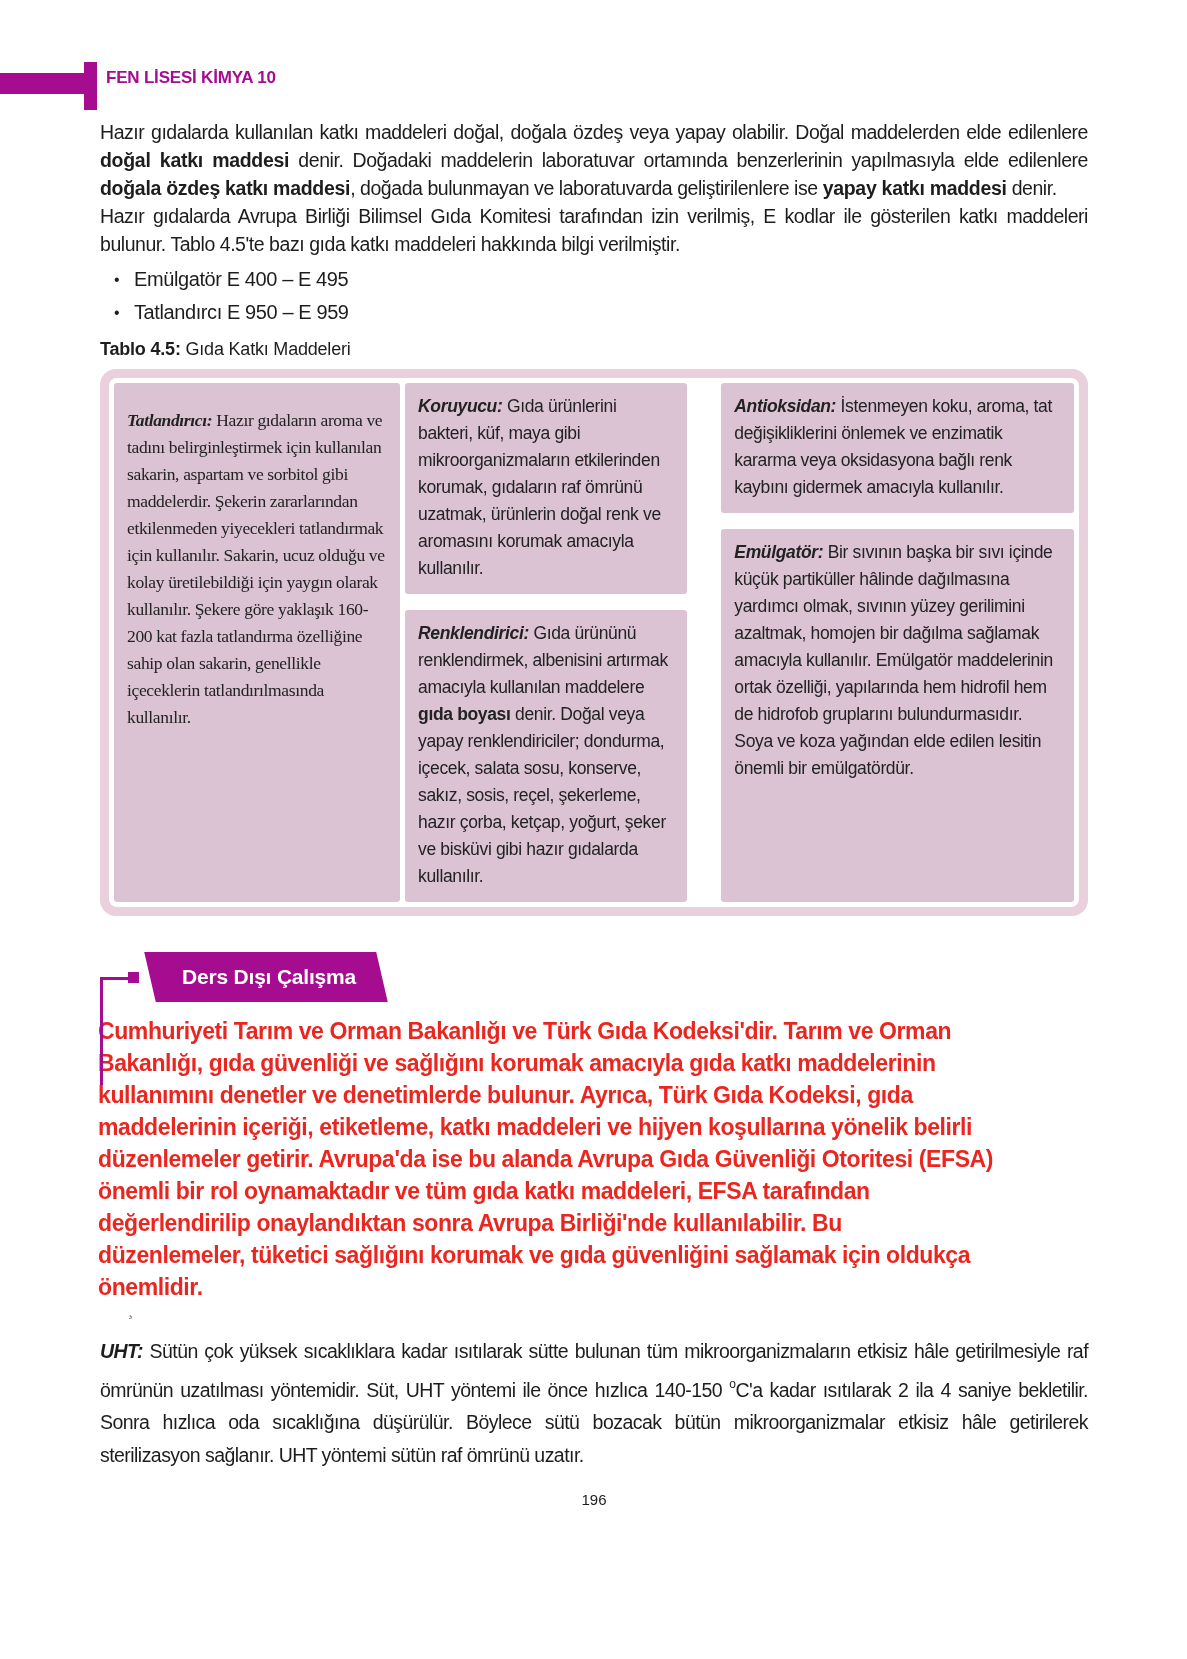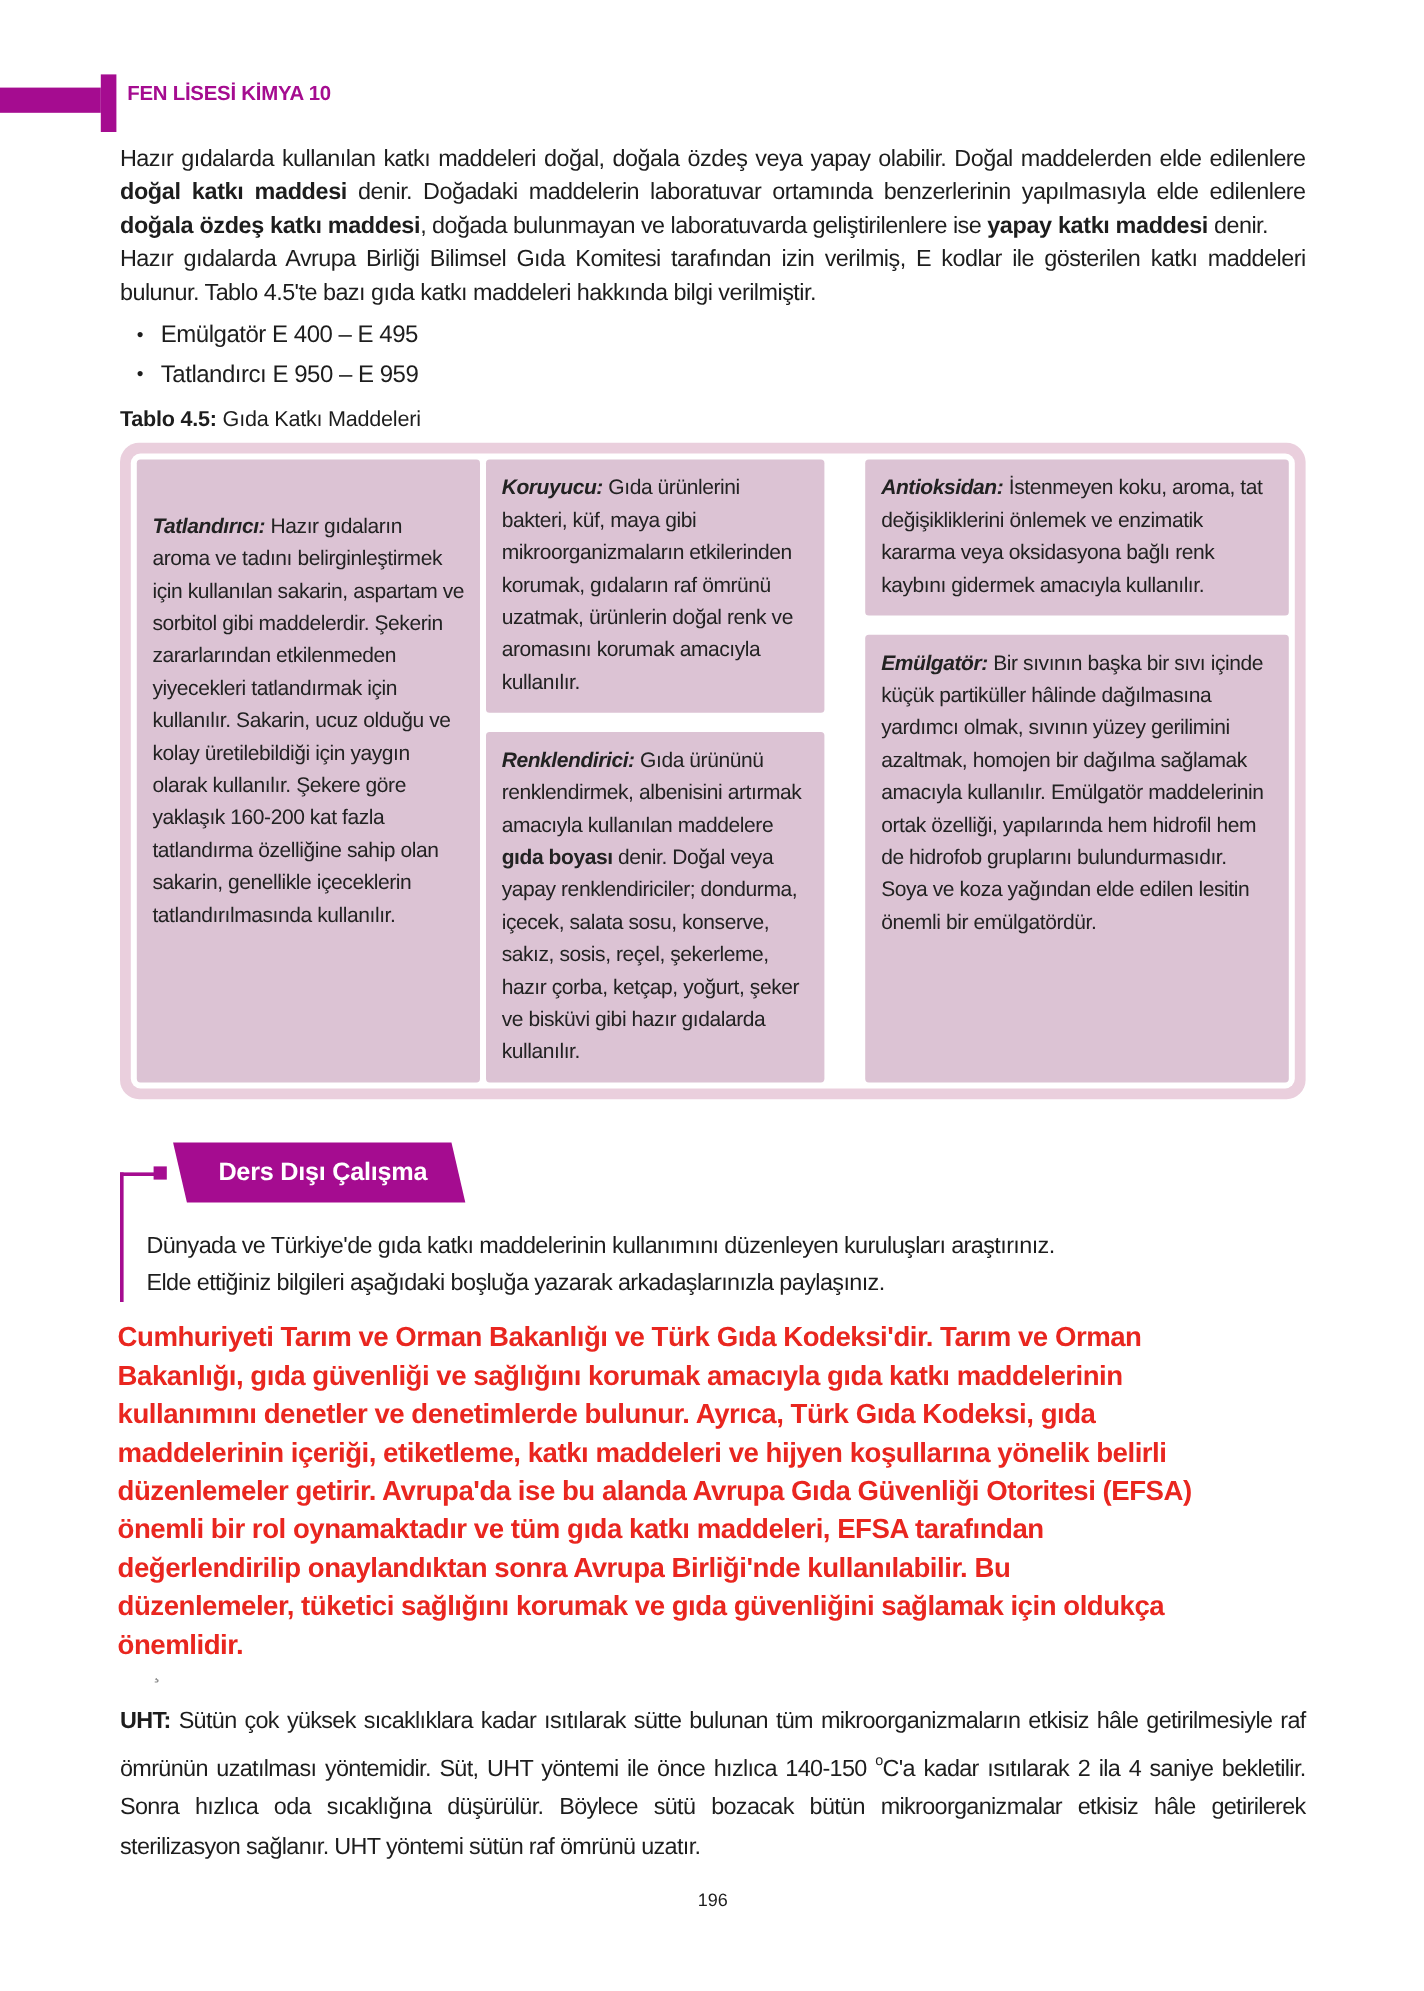--- a/index.html
+++ b/index.html
@@ -30,39 +30,39 @@
   .caption{margin:10px 0 9px 0;font-size:18px;letter-spacing:-0.2px;}
   .tbl-outer{background:#EACFDD;border-radius:16px;padding:9px;}
   .tbl-inner{background:#ffffff;border-radius:8px;padding:5px;display:flex;gap:5px;align-items:stretch;}
   .tcol{display:flex;flex-direction:column;gap:16px;}
   .tcol1{flex:0 0 29.8%;}
   .tcol2{flex:0 0 29.4%;}
   .tcol3{flex:1;margin-left:29px;}
   .cell{background:#DCC3D4;border-radius:3px;padding:10px 13px 12px 13px;
         font-size:17.5px;line-height:27px;letter-spacing:-0.35px;color:#222;}
   .cell .lead{font-weight:bold;font-style:italic;}
-  .cell-tall{flex:1;padding-top:42px;}
+  .cell-tall{flex:1;padding-top:24px;font-family:Liberation Serif, serif;}
   .cell-fill{flex:1;}
   
   .activity{position:relative;margin-top:36px;}
   .conn-v{position:absolute;left:0;top:25px;width:3px;height:108px;background:#A50C90;}
   .conn-h{position:absolute;left:0;top:25px;width:32px;height:3px;background:#A50C90;}
   .conn-sq{position:absolute;left:28px;top:20px;width:11px;height:11px;background:#A50C90;}
   .banner{position:relative;margin-left:50px;width:232px;height:50px;}
   .banner-bg{position:absolute;left:0;top:0;right:0;bottom:0;background:#A50C90;transform:skewX(13deg);}
   .banner-label{position:relative;z-index:1;line-height:50px;padding-left:32px;color:#fff;
                 font-weight:bold;font-size:21px;letter-spacing:-0.2px;}
   .intro{margin:21px 0 0 22px;font-size:19.5px;line-height:31px;letter-spacing:-0.5px;}
   
   .answer{margin:13px 0 0 -2px;color:#E9261F;font-weight:bold;font-size:23px;line-height:32px;
           letter-spacing:-0.4px;white-space:nowrap;}
   .stray{color:#8d8d8d;font-size:18px;line-height:12px;height:14px;margin-left:28px;}
   
   .uht{margin-top:18px;font-size:19.5px;line-height:32.5px;letter-spacing:-0.55px;text-align:justify;}
-  .uht .lead{font-weight:bold;margin-top:29px;}
+  .uht .lead{font-weight:bold;font-style:italic;margin-top:29px;}
   .uht sup{font-size:12px;vertical-align:9px;}
   
   .pageno{margin-top:11px;text-align:center;font-size:15px;}
 </style>
 </head>
 <body>
 
 <div class="page">
 
   <div class="hdr-bar-h"></div>
@@ -103,24 +103,20 @@
     </div>
 
     <div class="activity">
       <div class="conn-v"></div>
       <div class="conn-h"></div>
       <div class="conn-sq"></div>
       <div class="banner">
         <div class="banner-bg"></div>
         <div class="banner-label">Ders Dışı Çalışma</div>
       </div>
-      <div class="intro">
-        <div>Dünyada ve Türkiye'de gıda katkı maddelerinin kullanımını düzenleyen kuruluşları araştırınız.</div>
-        <div>Elde ettiğiniz bilgileri aşağıdaki boşluğa yazarak arkadaşlarınızla paylaşınız.</div>
-      </div>
       <div class="answer">
         <div>Cumhuriyeti Tarım ve Orman Bakanlığı ve Türk Gıda Kodeksi'dir. Tarım ve Orman</div>
         <div>Bakanlığı, gıda güvenliği ve sağlığını korumak amacıyla gıda katkı maddelerinin</div>
         <div>kullanımını denetler ve denetimlerde bulunur. Ayrıca, Türk Gıda Kodeksi, gıda</div>
         <div>maddelerinin içeriği, etiketleme, katkı maddeleri ve hijyen koşullarına yönelik belirli</div>
         <div>düzenlemeler getirir. Avrupa'da ise bu alanda Avrupa Gıda Güvenliği Otoritesi (EFSA)</div>
         <div>önemli bir rol oynamaktadır ve tüm gıda katkı maddeleri, EFSA tarafından</div>
         <div>değerlendirilip onaylandıktan sonra Avrupa Birliği'nde kullanılabilir. Bu</div>
         <div>düzenlemeler, tüketici sağlığını korumak ve gıda güvenliğini sağlamak için oldukça</div>
         <div>önemlidir.</div>

